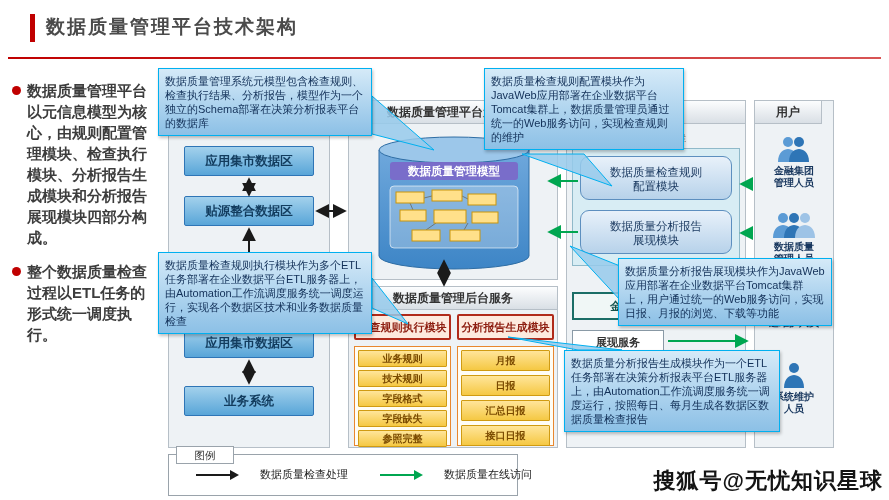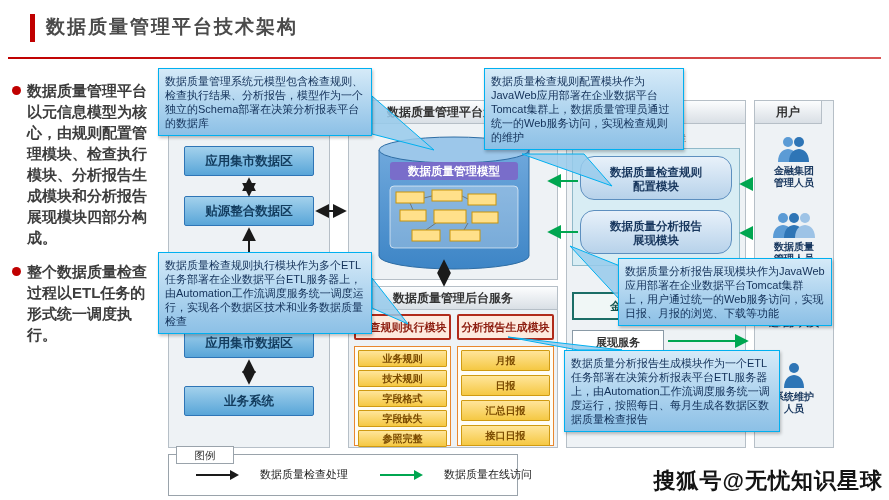--- a/index.html
+++ b/index.html
@@ -57,23 +57,23 @@
   .stack .item{background:linear-gradient(#ffe59a,#f5c843);border:1px solid #d09b12;
                color:#7a4a00;font-size:10px;font-weight:bold;text-align:center;
                height:15px;line-height:15px;margin-bottom:3px;border-radius:1px;}
   .stack2 .item{height:19px;line-height:19px;margin-bottom:4px;}
 
   
   .tomcat-label{position:absolute;left:566px;top:132px;width:180px;text-align:center;
                 font-size:11px;color:#5a5a5a;}
   .tomcat-box{position:absolute;left:572px;top:148px;width:168px;height:118px;
               background:#d8edf4;border:1px solid #8fb9c9;box-sizing:border-box;}
-  .pmod{position:absolute;width:152px;height:44px;box-sizing:border-box;border-radius:14px;
+  .pmod{position:absolute;width:152px;height:44px;box-sizing:border-box;border-radius:9px;
         background:linear-gradient(#e8f1fa,#b7d2ea);border:1px solid #5d8fbf;color:#17365d;
-        font-size:11.5px;font-weight:bold;text-align:center;white-space:pre-line;
+        font-size:11.5px;font-weight:normal;text-align:center;white-space:pre-line;
         line-height:14px;padding-top:8px;}
   .pmod1{left:580px;top:156px;} .pmod2{left:580px;top:210px;}
 
   .portal-hdr{position:absolute;left:572px;top:292px;width:168px;height:28px;box-sizing:border-box;
               border:2px solid #1b6e66;background:#f0f7f6;color:#14524c;font-size:11.5px;
               font-weight:bold;text-align:center;line-height:24px;}
   .present-box{position:absolute;left:572px;top:330px;width:92px;height:24px;box-sizing:border-box;
                background:#ffffff;border:1px solid #8a9aa6;font-size:11px;font-weight:bold;
                color:#333;text-align:center;line-height:22px;}
 

